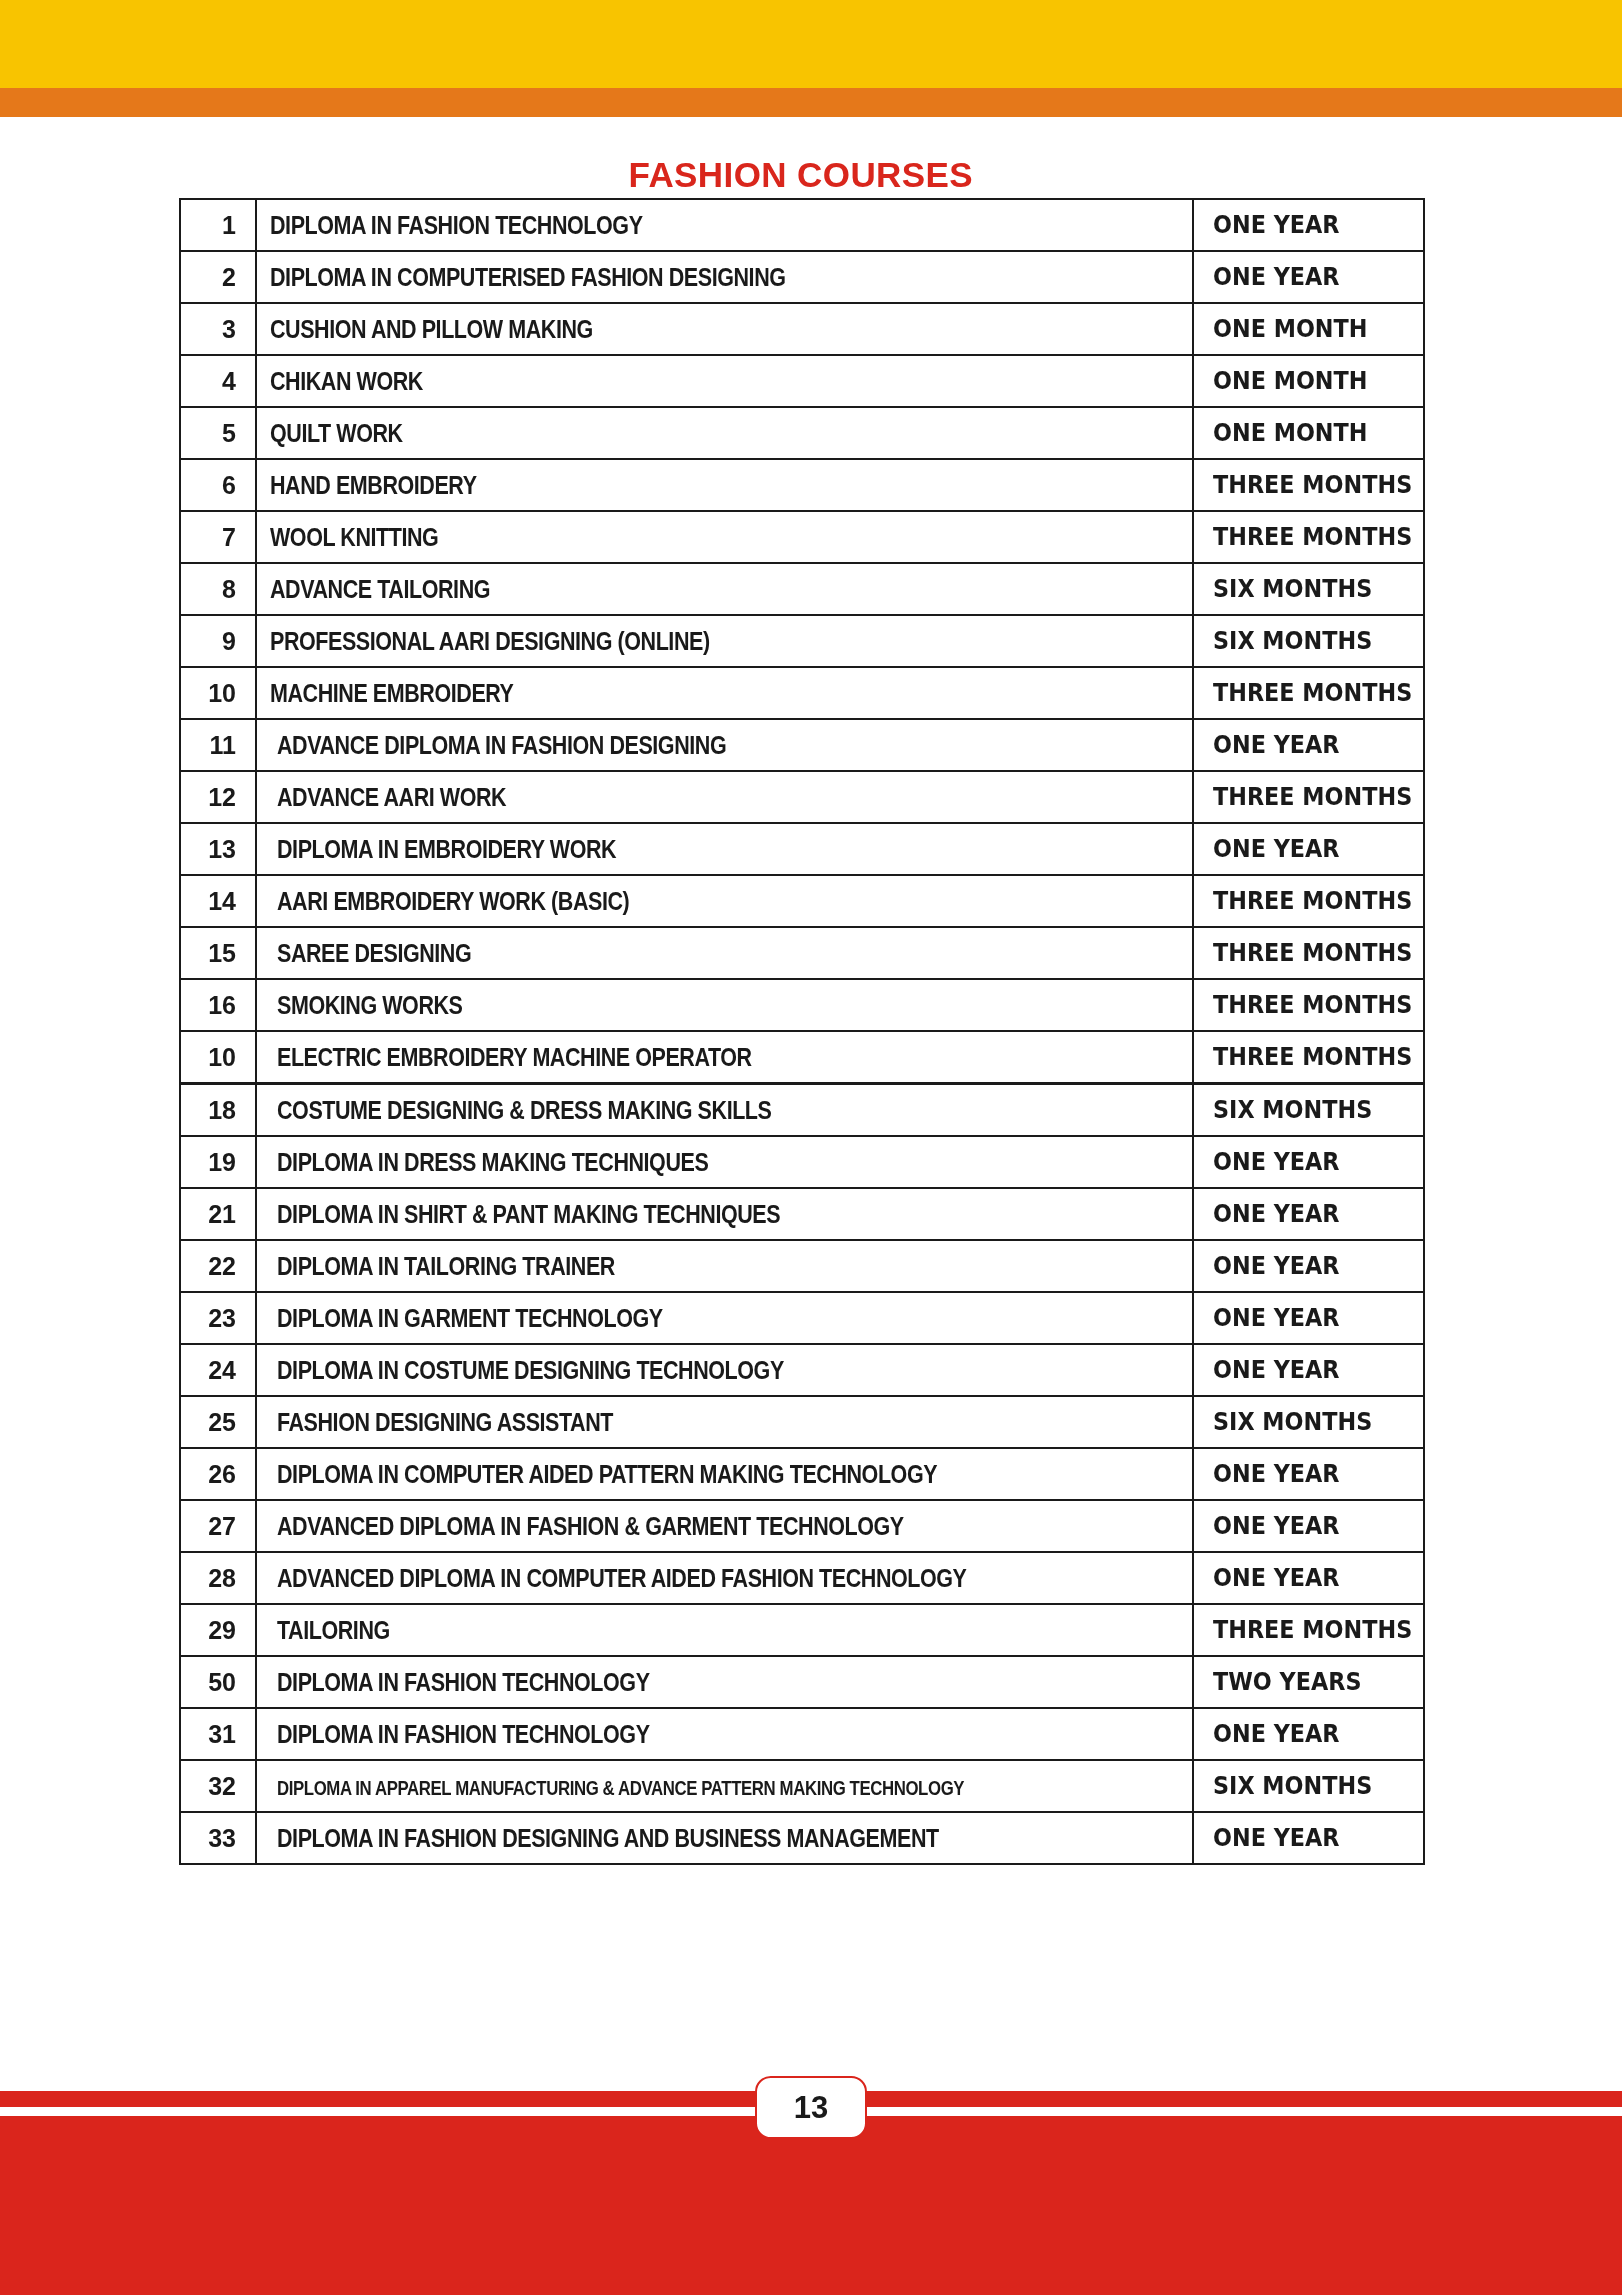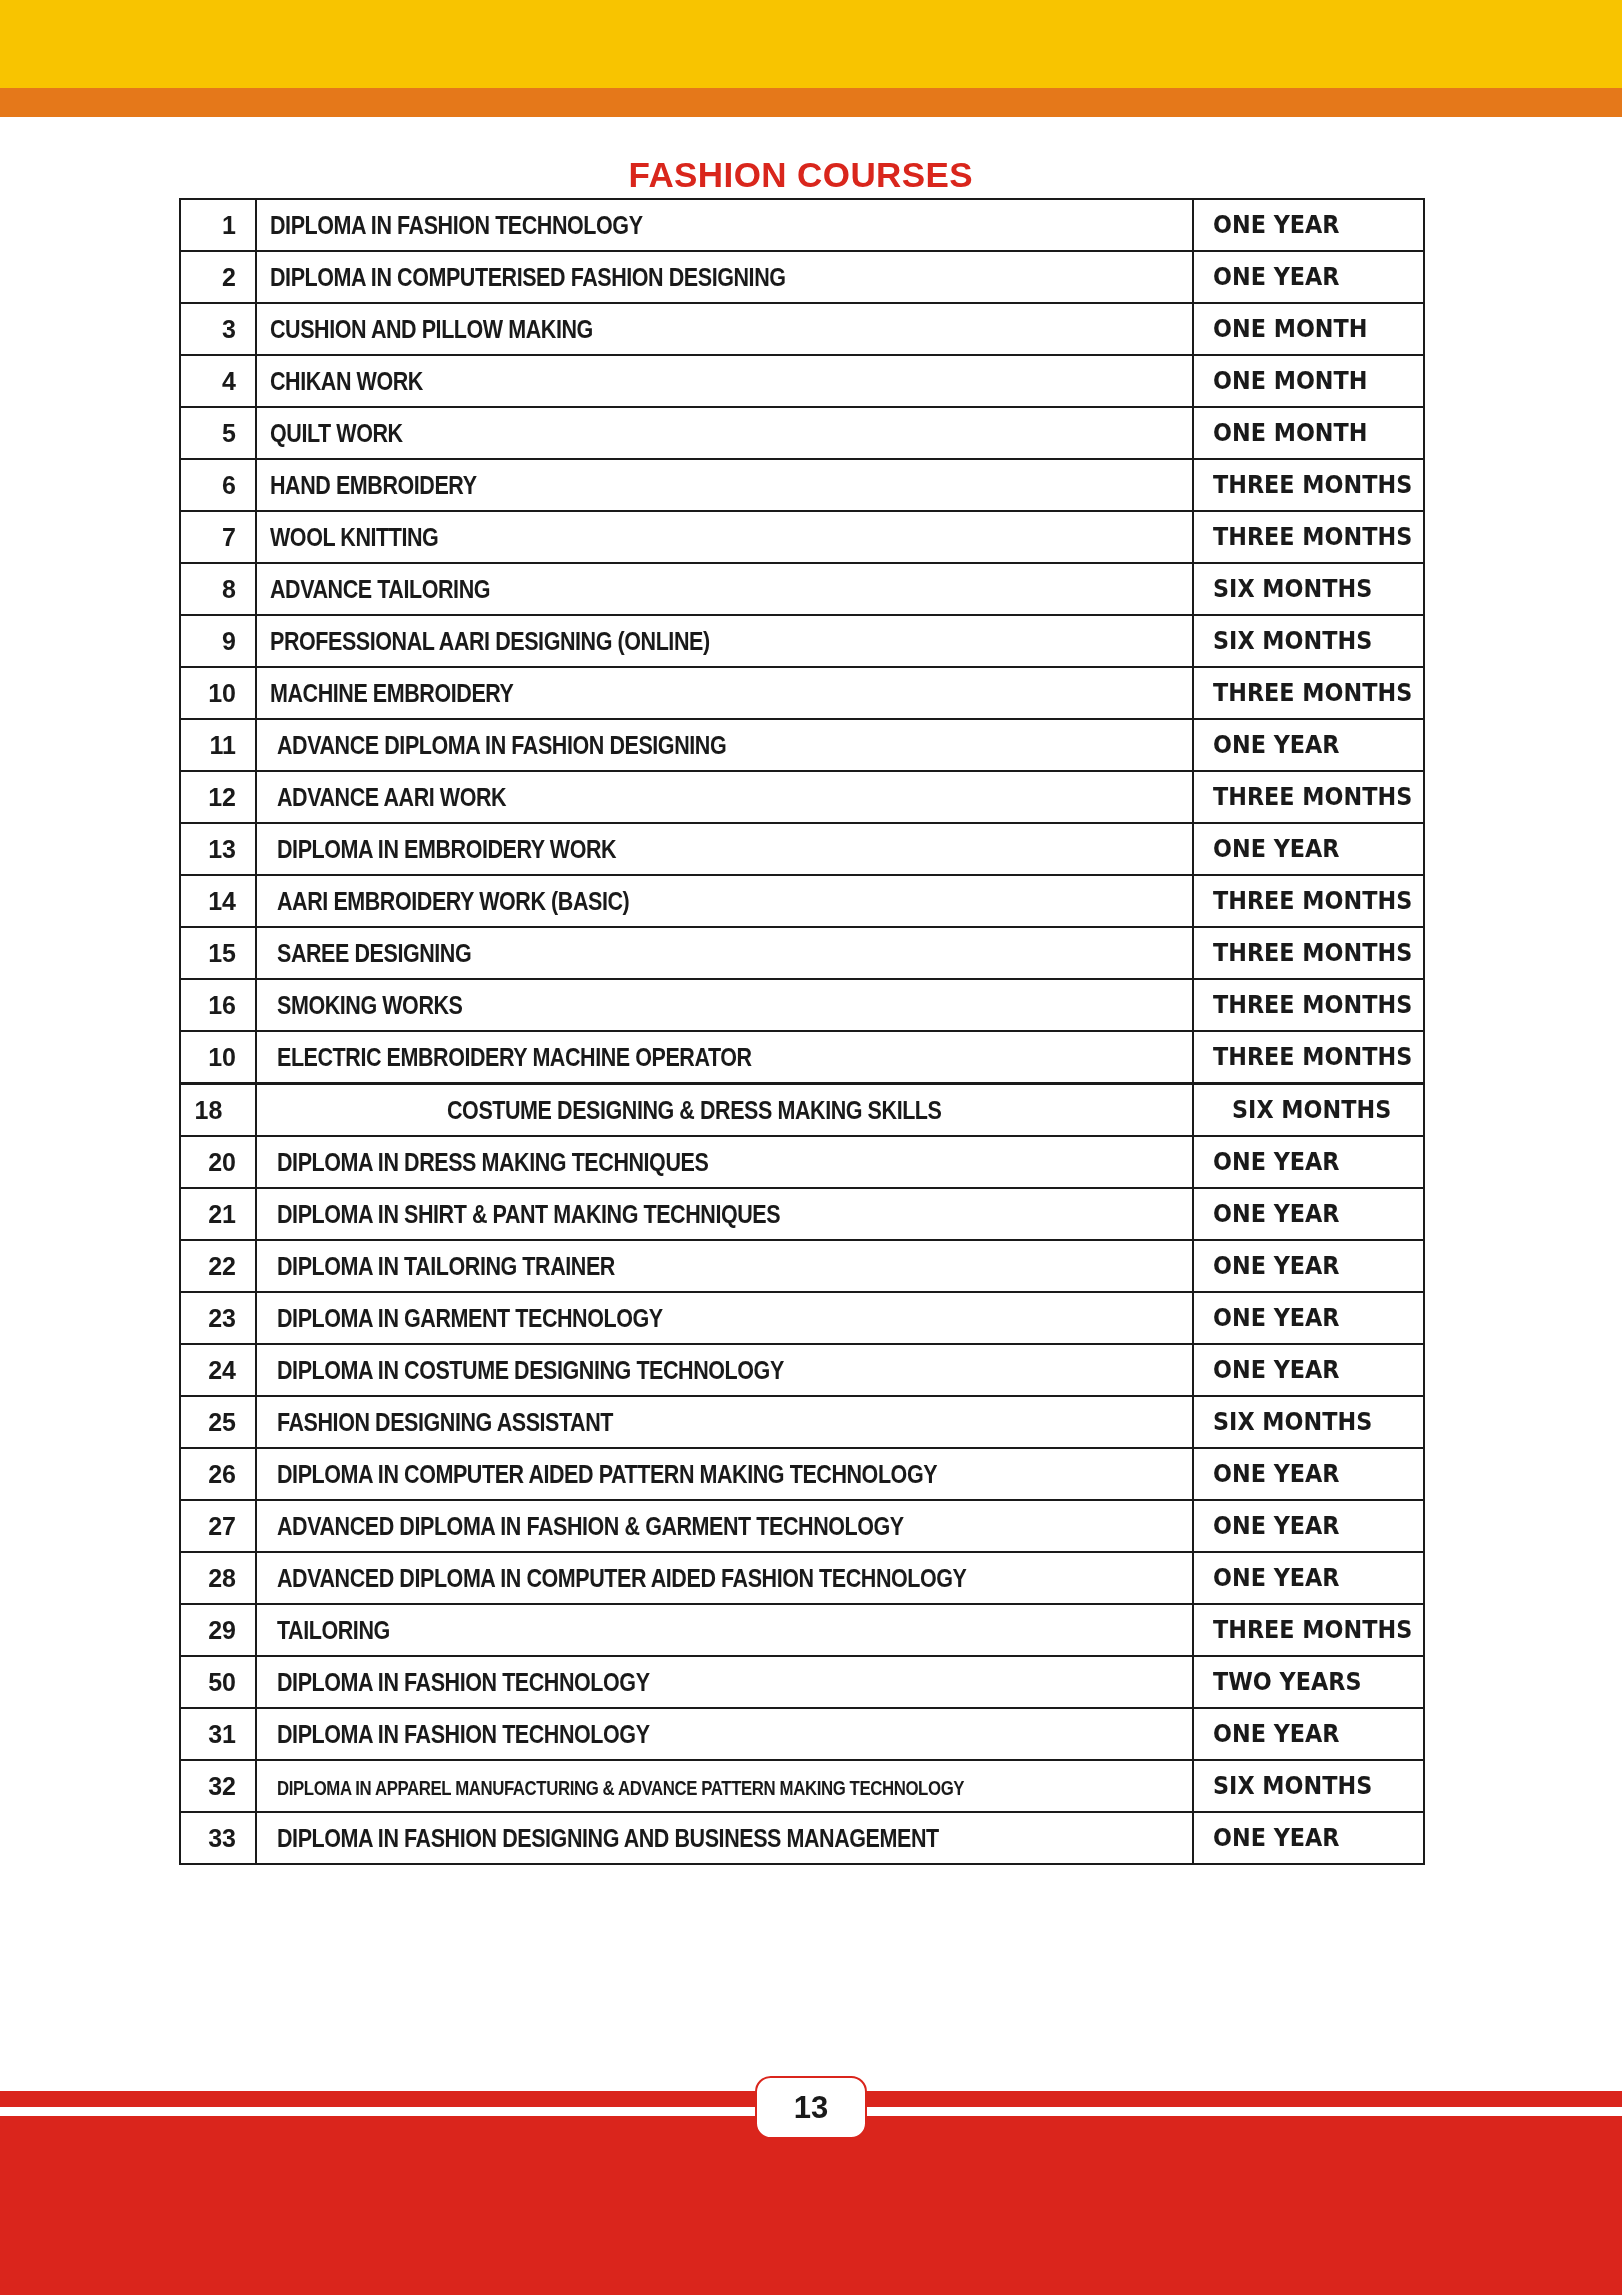--- a/index.html
+++ b/index.html
@@ -20,21 +20,21 @@
 
   .course-table {
     position: absolute; left: 179px; top: 198px; width: 1246px;
     border-collapse: collapse; table-layout: fixed;
   }
   .course-table td {
     border: 2px solid #1a1a1a; height: 50px; padding: 0;
     color: #1a1a1a; font-weight: bold; vertical-align: middle;
     white-space: nowrap; overflow: hidden;
   }
-  .course-table tr.thick-top td { border-top-width: 3.1px; text-align: center; }
+  .course-table tr.thick-top td { border-top-width: 3.1px; }
   .col-num { width: 76px; }
   .col-name { width: 937px; }
   .col-dur { width: 231px; }
   .cell-num {
     text-align: right; padding-right: 19px !important;
     font-family: "Liberation Sans Narrow", "Liberation Sans", sans-serif;
     font-size: 25px;
   }
   .cell-name {
     padding-left: 13.4px !important; font-size: 25px;
@@ -159,21 +159,21 @@
         <td class="cell-num">10</td>
         <td class="cell-name indent"><span>ELECTRIC EMBROIDERY MACHINE OPERATOR</span></td>
         <td class="cell-dur"><span>THREE MONTHS</span></td>
       </tr>
       <tr class="thick-top">
         <td class="cell-num">18</td>
         <td class="cell-name indent"><span>COSTUME DESIGNING &amp; DRESS MAKING SKILLS</span></td>
         <td class="cell-dur"><span>SIX MONTHS</span></td>
       </tr>
       <tr>
-        <td class="cell-num">20</td>
+        <td class="cell-num">19</td>
         <td class="cell-name indent"><span>DIPLOMA IN DRESS MAKING TECHNIQUES</span></td>
         <td class="cell-dur"><span>ONE YEAR</span></td>
       </tr>
       <tr>
         <td class="cell-num">21</td>
         <td class="cell-name indent"><span>DIPLOMA IN SHIRT &amp; PANT MAKING TECHNIQUES</span></td>
         <td class="cell-dur"><span>ONE YEAR</span></td>
       </tr>
       <tr>
         <td class="cell-num">22</td>

